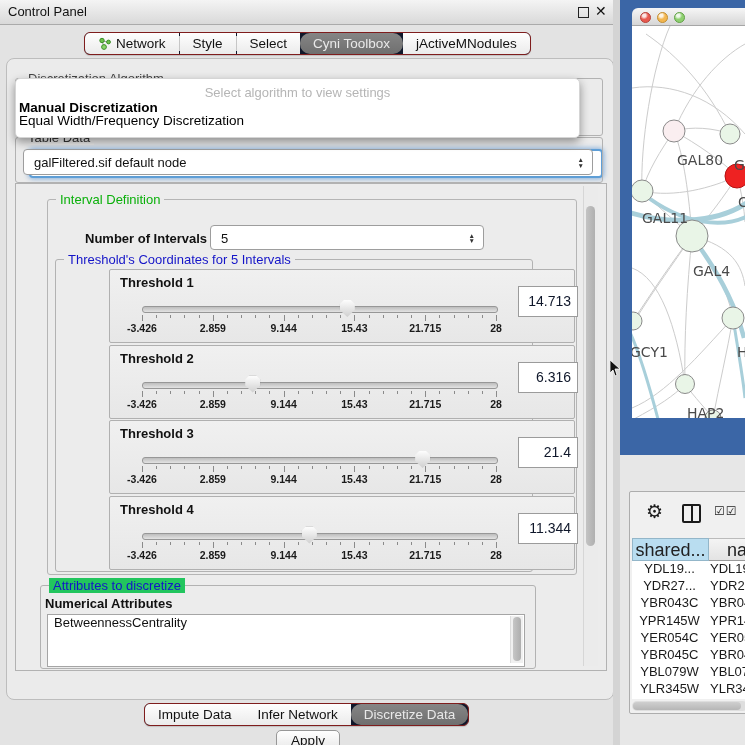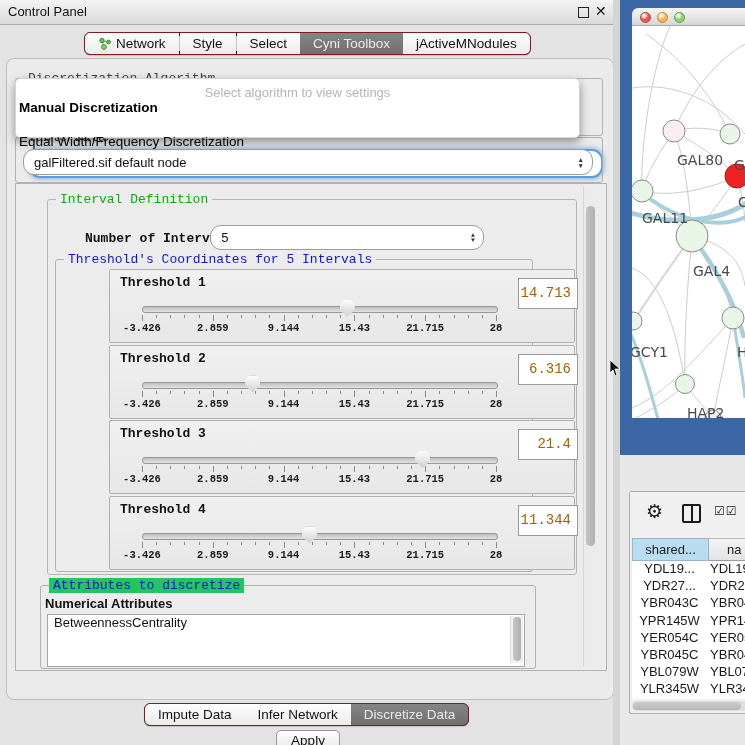--- a/index.html
+++ b/index.html
@@ -12,32 +12,32 @@
   .cp-titlebar{position:absolute;left:0;top:0;width:620px;height:24px;
      background:linear-gradient(#f4f4f4,#d9d9d9);border-bottom:1px solid #aaa;}
   .cp-title{position:absolute;left:8px;top:4px;font-size:13px;color:#111;}
   .float-icon{position:absolute;left:578px;top:7px;width:9px;height:9px;border:1.6px solid #222;background:transparent;}
   .close-icon{position:absolute;left:595px;top:3px;font-size:14px;font-weight:bold;color:#111;}
 
   .tabstrip{position:absolute;display:inline-flex;border:1px solid #7f1d1d;border-radius:6px;overflow:hidden;
      background:#0f172a;box-shadow:0 1px 1px rgba(0,0,0,.15);}
   .tabstrip .tab{display:flex;align-items:center;gap:5px;padding:3px 13px;font-size:13.5px;color:#111;
      background:linear-gradient(#fefefe,#ebebeb);white-space:nowrap;cursor:default;}
-  .tabstrip .tab.sel{background:linear-gradient(#858585,#6f6f6f);color:#e9e9e9;}
+  .tabstrip .tab.sel{background:linear-gradient(#858585,#6f6f6f);color:#e9e9e9;border-radius:10px;}
   .tabstrip .sep{width:1px;background:#c6c6c6;margin:3px 0;}
   .cp-tabbar{left:84px;top:32px;}
   .cp-bottombar{left:144px;top:703px;}
 
   .cp-outer{position:absolute;left:6px;top:58px;width:606px;height:640px;background:#ebebeb;
      border:1.5px solid #bdbdbd;border-radius:8px;}
 
-  .groupbox{position:absolute;border:1px solid #b2b2b2;border-radius:3px;font-family:Liberation Mono, monospace;}
+  .groupbox{position:absolute;border:1px solid #b2b2b2;border-radius:3px;}
   .grouplabel{position:absolute;top:-8px;left:8px;background:#ebebeb;padding:0 4px;font-size:13px;}
 
-  .combo{position:absolute;background:#fff;border:1px solid #9d9d9d;border-radius:11px;font-size:13px;color:#111;}
+  .combo{position:absolute;background:#fff;border:1px solid #9d9d9d;border-radius:4px;font-size:13px;color:#111;}
   .combo .cval{position:absolute;left:10px;top:50%;transform:translateY(-50%);white-space:nowrap;}
   .stepper{position:absolute;right:8px;top:50%;transform:translateY(-50%);display:flex;flex-direction:column;
      align-items:center;font-size:6.5px;line-height:5.5px;color:#333;}
 
   .algo-combo{left:22px;top:90px;width:570px;height:25px;border:2px solid #5e9ed6;box-shadow:0 0 5px 1px rgba(110,160,215,.8);}
 
   .popup{position:absolute;left:14px;top:77px;width:563px;height:58px;background:#fff;border-radius:5px;
      box-shadow:0 4px 10px rgba(0,0,0,.4);border:1px solid #d5d5d5;}
   .popup-hint{position:absolute;left:0;right:0;top:6px;text-align:center;font-size:13px;color:#b5b5b5;}
   .popup-item{position:absolute;left:3px;font-size:13.5px;color:#000;white-space:nowrap;}
@@ -59,22 +59,22 @@
   .thr-track{position:absolute;left:32px;top:36px;width:354px;height:5px;border-radius:3px;
      background:linear-gradient(#bdbdbd,#e3e3e3);border:1px solid #979797;}
   .thr-thumb{position:absolute;top:-7px;width:15px;height:17px;
      background:linear-gradient(#fdfdfd,#cfcfcf);
      clip-path:polygon(0 4px,4px 0,11px 0,15px 4px,15px 10px,7.5px 17px,0 10px);
      filter:drop-shadow(0 0 1px #808080);}
   .thr-ticks{position:absolute;left:32px;top:45px;width:354px;height:7px;}
   .thr-ticks .tick{position:absolute;top:0;width:1px;background:#8a8a8a;}
   .thr-ticklabels{position:absolute;left:32px;top:52px;width:354px;height:12px;}
   .thr-ticklabels span{position:absolute;transform:translateX(-50%);font-size:10.5px;font-weight:bold;color:#1a1a1a;white-space:nowrap;}
-  .thr-value{position:absolute;left:408px;top:8px;width:52px;height:29px;background:#fff;border:1px solid #9b9b9b;
-     font-size:14px;color:#a16207;text-align:right;line-height:29px;padding-right:6px;}
+  .thr-value{position:absolute;left:408px;top:16px;width:52px;height:29px;background:#fff;border:1px solid #9b9b9b;
+     font-size:14px;color:#0f172a;text-align:right;line-height:29px;padding-right:6px;}
 
   
   .attr-list{position:absolute;left:45px;top:612px;width:476px;height:51px;background:#fff;border:1px solid #a5a5a5;overflow:hidden;}
   .attr-item{font-size:13px;color:#111;padding-left:6px;line-height:15.5px;white-space:nowrap;}
   .attr-scroll{position:absolute;right:1px;top:1px;width:12px;height:47px;background:#f0f0f0;border-left:1px solid #ddd;}
   .attr-scroll .thumb{position:absolute;left:1.5px;top:1px;width:8px;height:44px;border-radius:4px;
      background:linear-gradient(90deg,#c6c6c6,#aeaeae);}
 
   .apply-btn{position:absolute;left:269px;top:671px;width:62px;height:21px;border:1px solid #979797;border-radius:5px;
      background:linear-gradient(#fefefe,#e6e6e6);font-size:13.5px;color:#111;text-align:center;line-height:20px;}
@@ -92,21 +92,21 @@
   .tp-header{position:absolute;left:0;top:0;width:125px;height:27px;background:linear-gradient(#f2f2f2,#dedede);
      border-top:1px solid #848484;border-bottom:1px solid #c4c4c4;}
   .tp-title{position:absolute;left:13px;top:6px;font-size:13px;color:#111;}
   .tp-panel{position:absolute;left:9px;top:36px;width:120px;height:221px;background:#f0f0f0;
      border:1px solid #adadad;border-radius:2px;overflow:hidden;}
   .tp-gear{position:absolute;left:16px;top:8px;font-size:19px;color:#1a1a1a;}
   .tp-colicon{position:absolute;left:52px;top:12px;width:15px;height:15px;border:2px solid #1a1a1a;border-radius:2px;}
   .tp-colicon div{position:absolute;left:6.5px;top:0;width:2px;height:15px;background:#1a1a1a;}
   .tp-checks{position:absolute;left:84px;top:12px;font-size:12px;color:#222;letter-spacing:1px;}
   .tp-thead{position:absolute;left:2px;top:46px;height:23px;display:flex;}
-  .tp-th{font-size:13px;color:#222;line-height:22px;box-sizing:border-box;}
+  .tp-th{font-size:18px;color:#222;line-height:22px;box-sizing:border-box;}
   .tp-th1{width:77px;text-align:center;background:#b9ddf0;border:1px solid #93b6c9;}
   .tp-th2{width:60px;padding-left:18px;background:linear-gradient(#f4f4f4,#e3e3e3);border-top:1px solid #bbb;border-bottom:1px solid #9a9a9a;}
   .tp-body{position:absolute;left:2px;top:69px;width:118px;height:138px;overflow:hidden;background:#fff;}
   .tp-row{display:flex;height:17.2px;font-size:13px;color:#1a1a1a;}
   .tp-c1{width:77px;text-align:center;overflow:hidden;white-space:nowrap;}
   .tp-c2{width:41px;padding-left:3px;overflow:hidden;white-space:nowrap;}
   .tp-hscroll{position:absolute;left:2px;top:209px;width:116px;height:10px;background:#dedede;border-radius:5px;}
   .tp-hscroll .thumb{position:absolute;left:1px;top:1px;width:108px;height:8px;border-radius:4px;
      background:linear-gradient(#cfcfcf,#b6b6b6);}
 
@@ -383,21 +383,21 @@
             <div class="thumb"></div>
           </div>
       </div>
 
       <div class="apply-btn">Apply</div>
 
       <div class="popup" style="left:8px;top:19px;">
         <div class="popup-hint">Select algorithm to view settings</div>
         <div id="popupItems">
             <div class="popup-item" style="top: 21px; font-weight: bold;">Manual Discretization</div>
-            <div class="popup-item" style="top: 55px; font-weight: normal;">Equal Width/Frequency Discretization</div>
+            <div class="popup-item" style="top: 34px; font-weight: normal;">Equal Width/Frequency Discretization</div>
           </div>
       </div>
     </div>
 
     <div class="tabstrip cp-bottombar" id="bottomTabs">
         <div class="tab">
           <span>Impute Data</span>
         </div>
         <div class="tab">
           <span>Infer Network</span>

